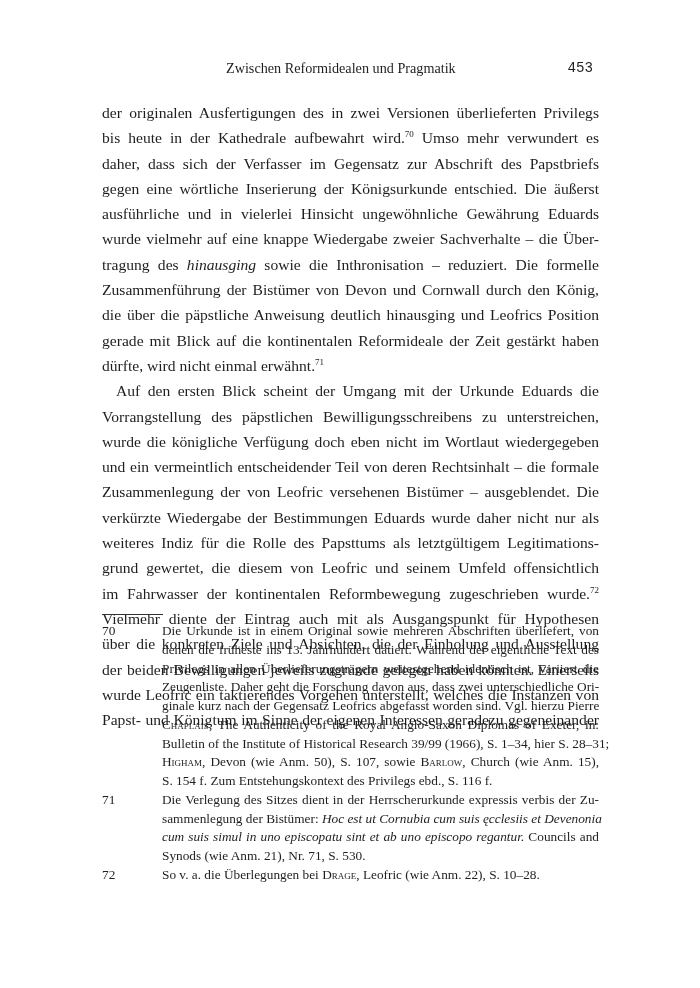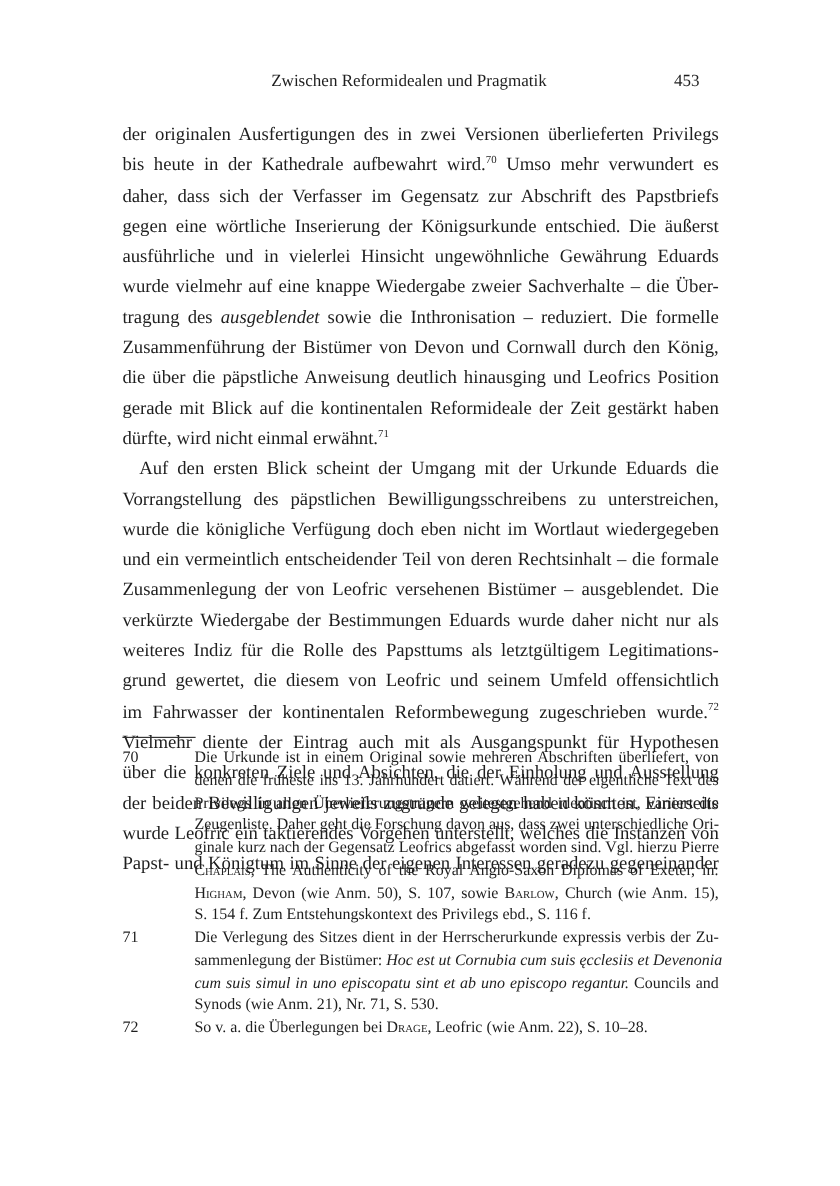--- a/index.html
+++ b/index.html
@@ -1,21 +1,21 @@
 <!DOCTYPE html>
 <html><head>
   <meta charset="utf-8">
   <style>
     html, body { margin: 0; padding: 0; background: #ffffff; }
     body { width: 700px; height: 988px; position: relative; overflow: hidden;
       font-family: "Liberation Serif", "DejaVu Serif", serif; color: #1e1e1e; }
     .page { position: absolute; left: 102px; top: 0; width: 497px; }
     .running-head { position: absolute; top: 60px; left: 0; width: 497px; height: 20px; font-size: 14.2px; }
     .running-title { position: absolute; left: 112px; top: 0; margin-left: 12px; }
-    .page-number { position: absolute; right: 16px; top: 0; }
+    .page-number { position: absolute; right: 6px; top: 0; font-family: Liberation Mono, monospace; }
     .body-text { position: absolute; top: 84px; left: 0; width: 497px; font-size: 15.6px; line-height: 25.3px; margin-top: 16px; }
     .line { display: block; height: 25.3px; text-align: justify; text-align-last: justify; white-space: nowrap; overflow: visible; }
     .line.last { text-align-last: left; }
     .line.indent { padding-left: 14px; }
     sup { font-size: 9px; vertical-align: 6px; line-height: 0; }
     .fn-rule { position: absolute; top: 614px; left: 0; width: 61px; border-top: 1px solid #333; }
     .footnotes { position: absolute; top: 622px; left: 0; width: 497px; font-size: 13.3px; line-height: 18.75px; }
     .fn { position: relative; padding-left: 22px; }
     .fn-num { position: absolute; left: 0; top: 0; }
     .fn .line { height: 18.75px; margin-left: 38px; }
@@ -31,21 +31,21 @@
     <span class="page-number">453</span>
   </div>
 
   <div class="body-text">
     <span class="line">der originalen Ausfertigungen des in zwei Versionen überlieferten Privilegs</span>
     <span class="line"><span>bis heute in der Kathedrale aufbewahrt wird.</span><sup>70</sup><span> Umso mehr verwundert es</span></span>
     <span class="line">daher, dass sich der Verfasser im Gegensatz zur Abschrift des Papstbriefs</span>
     <span class="line">gegen eine wörtliche Inserierung der Königsurkunde entschied. Die äußerst</span>
     <span class="line">ausführliche und in vielerlei Hinsicht ungewöhnliche Gewährung Eduards</span>
     <span class="line">wurde vielmehr auf eine knappe Wiedergabe zweier Sachverhalte – die Über-</span>
-    <span class="line"><span>tragung des </span><i>ausgeblendet</i><span> sowie die Inthronisation – reduziert. Die formelle</span></span>
+    <span class="line"><span>tragung des </span><i>hinausging</i><span> sowie die Inthronisation – reduziert. Die formelle</span></span>
     <span class="line">Zusammenführung der Bistümer von Devon und Cornwall durch den König,</span>
     <span class="line">die über die päpstliche Anweisung deutlich hinausging und Leofrics Position</span>
     <span class="line">gerade mit Blick auf die kontinentalen Reformideale der Zeit gestärkt haben</span>
     <span class="line last"><span>dürfte, wird nicht einmal erwähnt.</span><sup>71</sup></span>
     <span class="line indent">Auf den ersten Blick scheint der Umgang mit der Urkunde Eduards die</span>
     <span class="line">Vorrangstellung des päpstlichen Bewilligungsschreibens zu unterstreichen,</span>
     <span class="line">wurde die königliche Verfügung doch eben nicht im Wortlaut wiedergegeben</span>
     <span class="line">und ein vermeintlich entscheidender Teil von deren Rechtsinhalt – die formale</span>
     <span class="line">Zusammenlegung der von Leofric versehenen Bistümer – ausgeblendet. Die</span>
     <span class="line">verkürzte Wiedergabe der Bestimmungen Eduards wurde daher nicht nur als</span>
@@ -63,20 +63,21 @@
 
   <div class="footnotes">
     <div class="fn">
       <span class="fn-num">70</span>
       <span class="line">Die Urkunde ist in einem Original sowie mehreren Abschriften überliefert, von</span>
       <span class="line">denen die früheste ins 13. Jahrhundert datiert. Während der eigentliche Text des</span>
       <span class="line">Privilegs in allen Überlieferungsträgern weitestgehend identisch ist, variiert die</span>
       <span class="line">Zeugenliste. Daher geht die Forschung davon aus, dass zwei unterschiedliche Ori-</span>
       <span class="line">ginale kurz nach der Gegensatz Leofrics abgefasst worden sind. Vgl. hierzu Pierre</span>
       <span class="line"><span class="sc">Chaplais</span><span>, The Authenticity of the Royal Anglo-Saxon Diplomas of Exeter, in:</span></span>
+      <span class="line">Bulletin of the Institute of Historical Research 39/99 (1966), S. 1–34, hier S. 28–31;</span>
       <span class="line"><span class="sc">Higham</span><span>, Devon (wie Anm. 50), S. 107, sowie </span><span class="sc">Barlow</span><span>, Church (wie Anm. 15),</span></span>
       <span class="line last">S. 154 f. Zum Entstehungskontext des Privilegs ebd., S. 116 f.</span>
     </div>
     <div class="fn">
       <span class="fn-num">71</span>
       <span class="line">Die Verlegung des Sitzes dient in der Herrscherurkunde expressis verbis der Zu-</span>
       <span class="line"><span>sammenlegung der Bistümer: </span><i>Hoc est ut Cornubia cum suis ęcclesiis et Devenonia</i></span>
       <span class="line"><i>cum suis simul in uno episcopatu sint et ab uno episcopo regantur.</i><span> Councils and</span></span>
       <span class="line last">Synods (wie Anm. 21), Nr. 71, S. 530.</span>
     </div>

